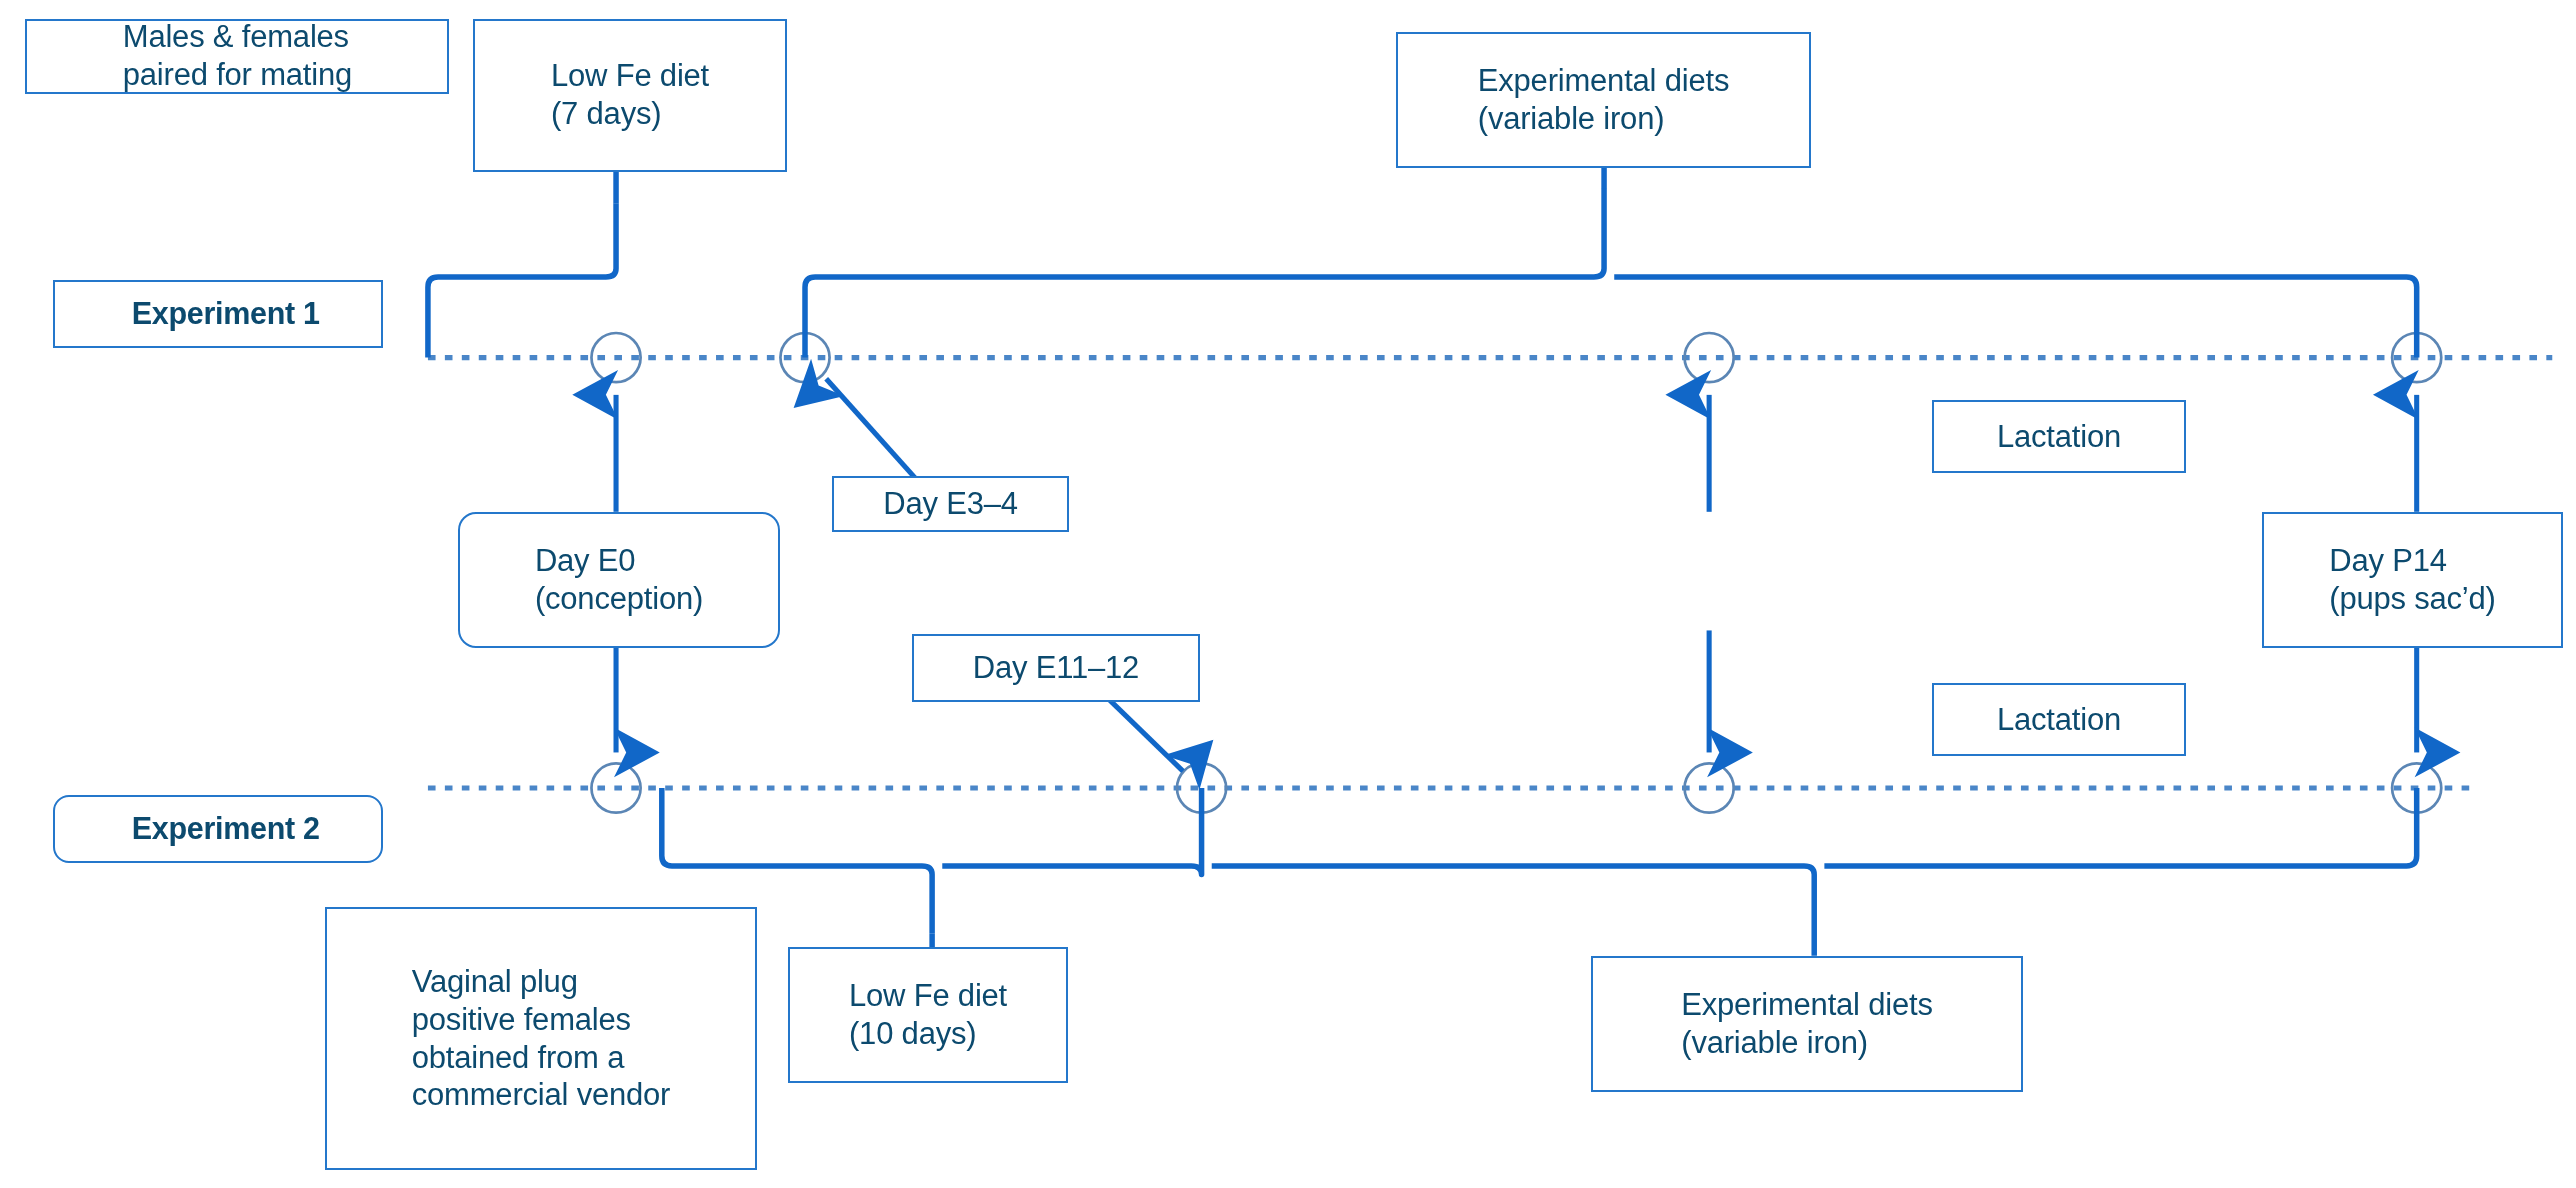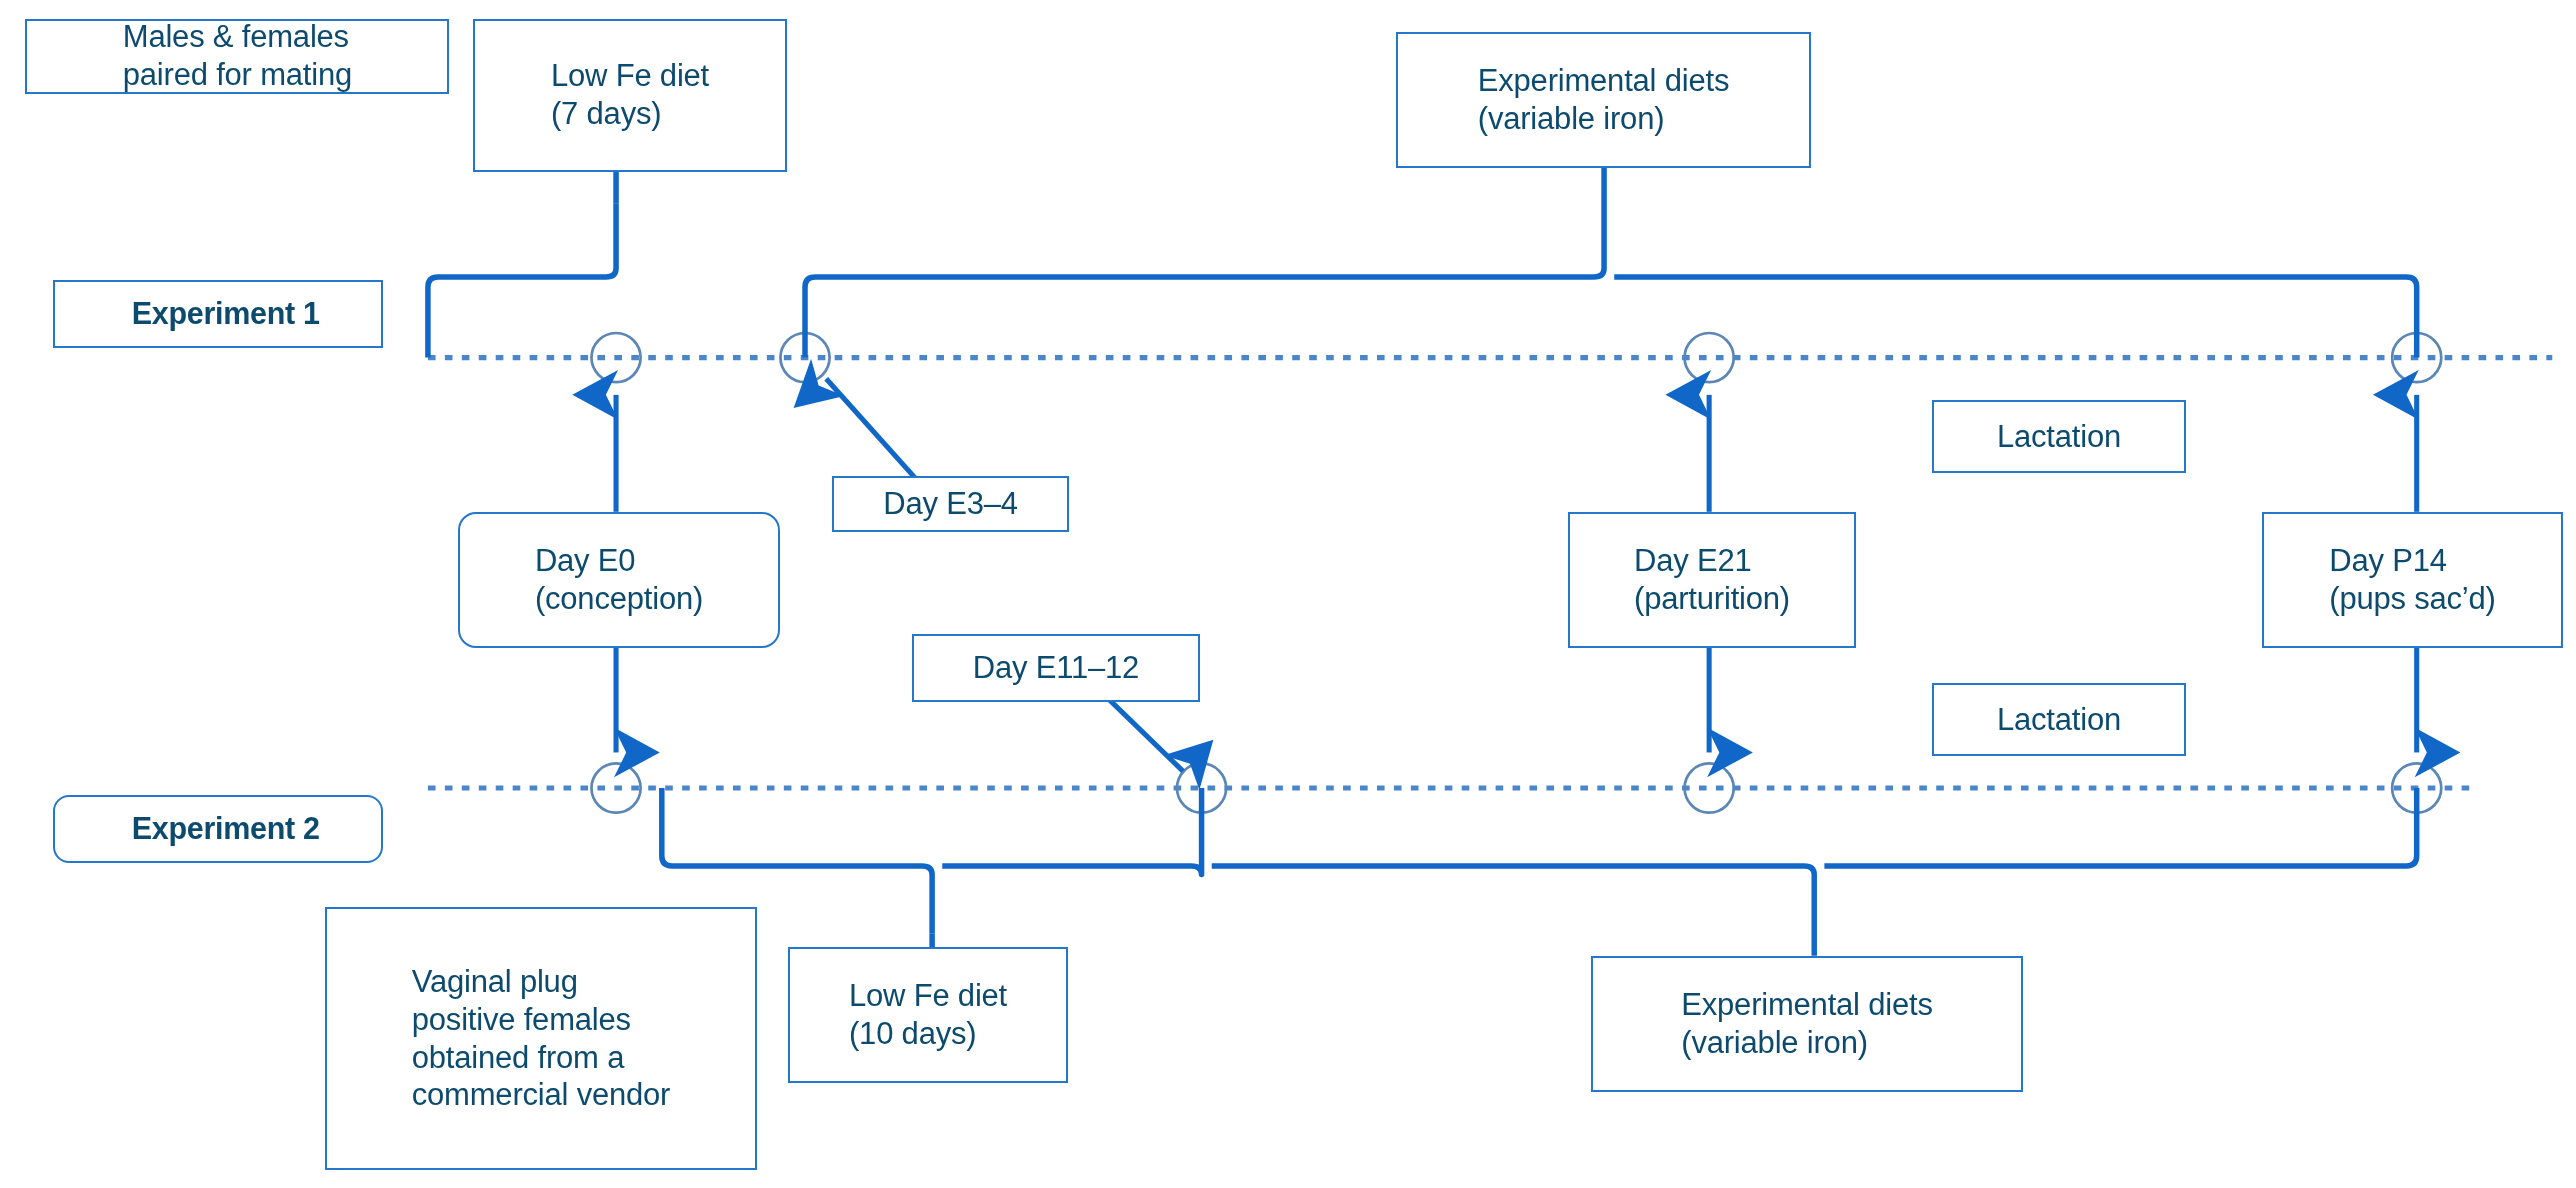--- a/index.html
+++ b/index.html
@@ -146,22 +146,20 @@
 
   <div class="node bold" style="left:53px; top:280px; width:330px; height:68px;">Experiment 1</div>
 
   <div class="node" style="left:832px; top:476px; width:237px; height:56px;">Day E3–4</div>
 
   <div class="node" style="left:458px; top:512px; width:322px; height:136px;border-radius:18px;">Day E0
 (conception)</div>
 
   <div class="node" style="left:1932px; top:400px; width:254px; height:73px;">Lactation</div>
 
-  <div class="node" style="left:1568px; top:512px; width:288px; height:136px;">Day E21
-(parturition)</div>
 
   <div class="node" style="left:2262px; top:512px; width:301px; height:136px;">Day P14
 (pups sac’d)</div>
 
   <div class="node" style="left:912px; top:634px; width:288px; height:68px;">Day E11–12</div>
 
   <div class="node" style="left:1932px; top:683px; width:254px; height:73px;">Lactation</div>
 
   <div class="node bold" style="left:53px; top:795px; width:330px; height:68px;border-radius:16px;">Experiment 2</div>
 

